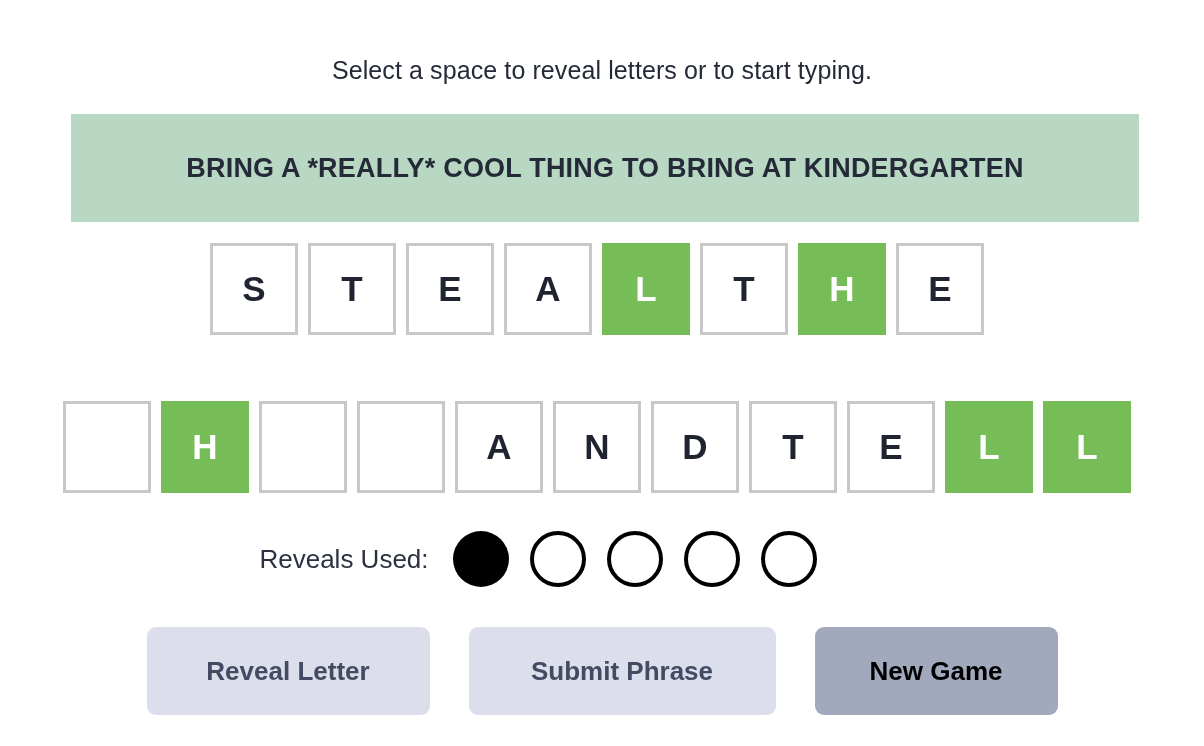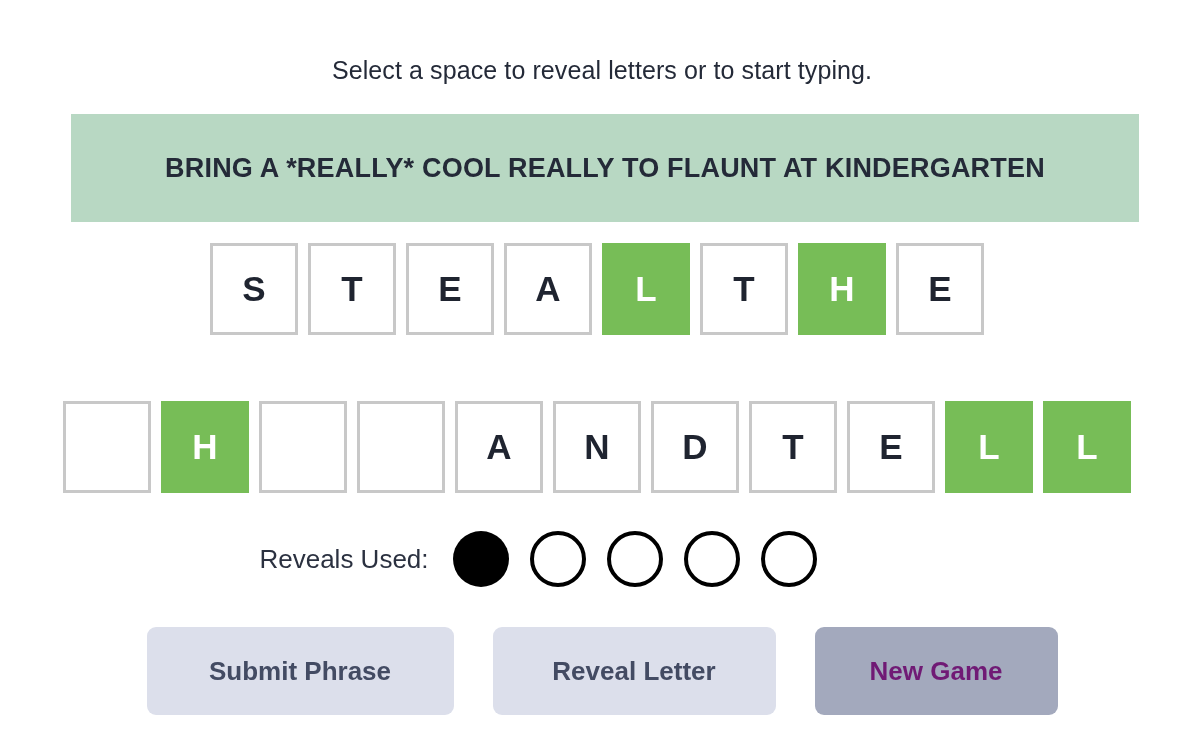--- a/index.html
+++ b/index.html
@@ -130,35 +130,35 @@
     font-weight: 700;
     cursor: pointer;
     display: flex;
     align-items: center;
     justify-content: center;
     margin-right: 39px;
     flex: 0 0 auto;
   }
   .btn:last-child { margin-right: 0; }
   .btn.secondary { background: #dcdfeb; color: #434b63; }
-  .btn.primary   { background: #a3a9bd; color: #701a75; text-align: center; }
+  .btn.primary   { background: #a3a9bd; color: #000000; text-align: center; }
 
   #btn-reveal  { width: 283px; }
   #btn-submit  { width: 307px; }
   #btn-newgame { width: 243px; }
 </style>
 </head>
 <body>
 
 <div id="app">
 
   <div class="instruction">Select a space to reveal letters or to start typing.</div>
 
   <div class="hint-banner">
-    <div class="hint-text">BRING A *REALLY* COOL REALLY TO FLAUNT AT KINDERGARTEN</div>
+    <div class="hint-text">BRING A *REALLY* COOL THING TO BRING AT KINDERGARTEN</div>
   </div>
 
   <div class="tile-row" id="row-1">
       <div class="tile">S</div>
       <div class="tile">T</div>
       <div class="tile">E</div>
       <div class="tile">A</div>
       <div class="tile revealed word-end">L</div>
       <div class="tile">T</div>
       <div class="tile revealed">H</div>
@@ -183,18 +183,18 @@
     <div id="dots" style="display:flex;align-items:center;">
         <div class="dot used"></div>
         <div class="dot unused"></div>
         <div class="dot unused"></div>
         <div class="dot unused"></div>
         <div class="dot unused"></div>
       </div>
   </div>
 
   <div class="button-row">
+    <button class="btn secondary" id="btn-reveal">Reveal Letter</button>
     <button class="btn secondary" id="btn-submit">Submit Phrase</button>
-    <button class="btn secondary" id="btn-reveal">Reveal Letter</button>
     <button class="btn primary" id="btn-newgame">New Game</button>
   </div>
 
 </div>
 
 </body></html>

